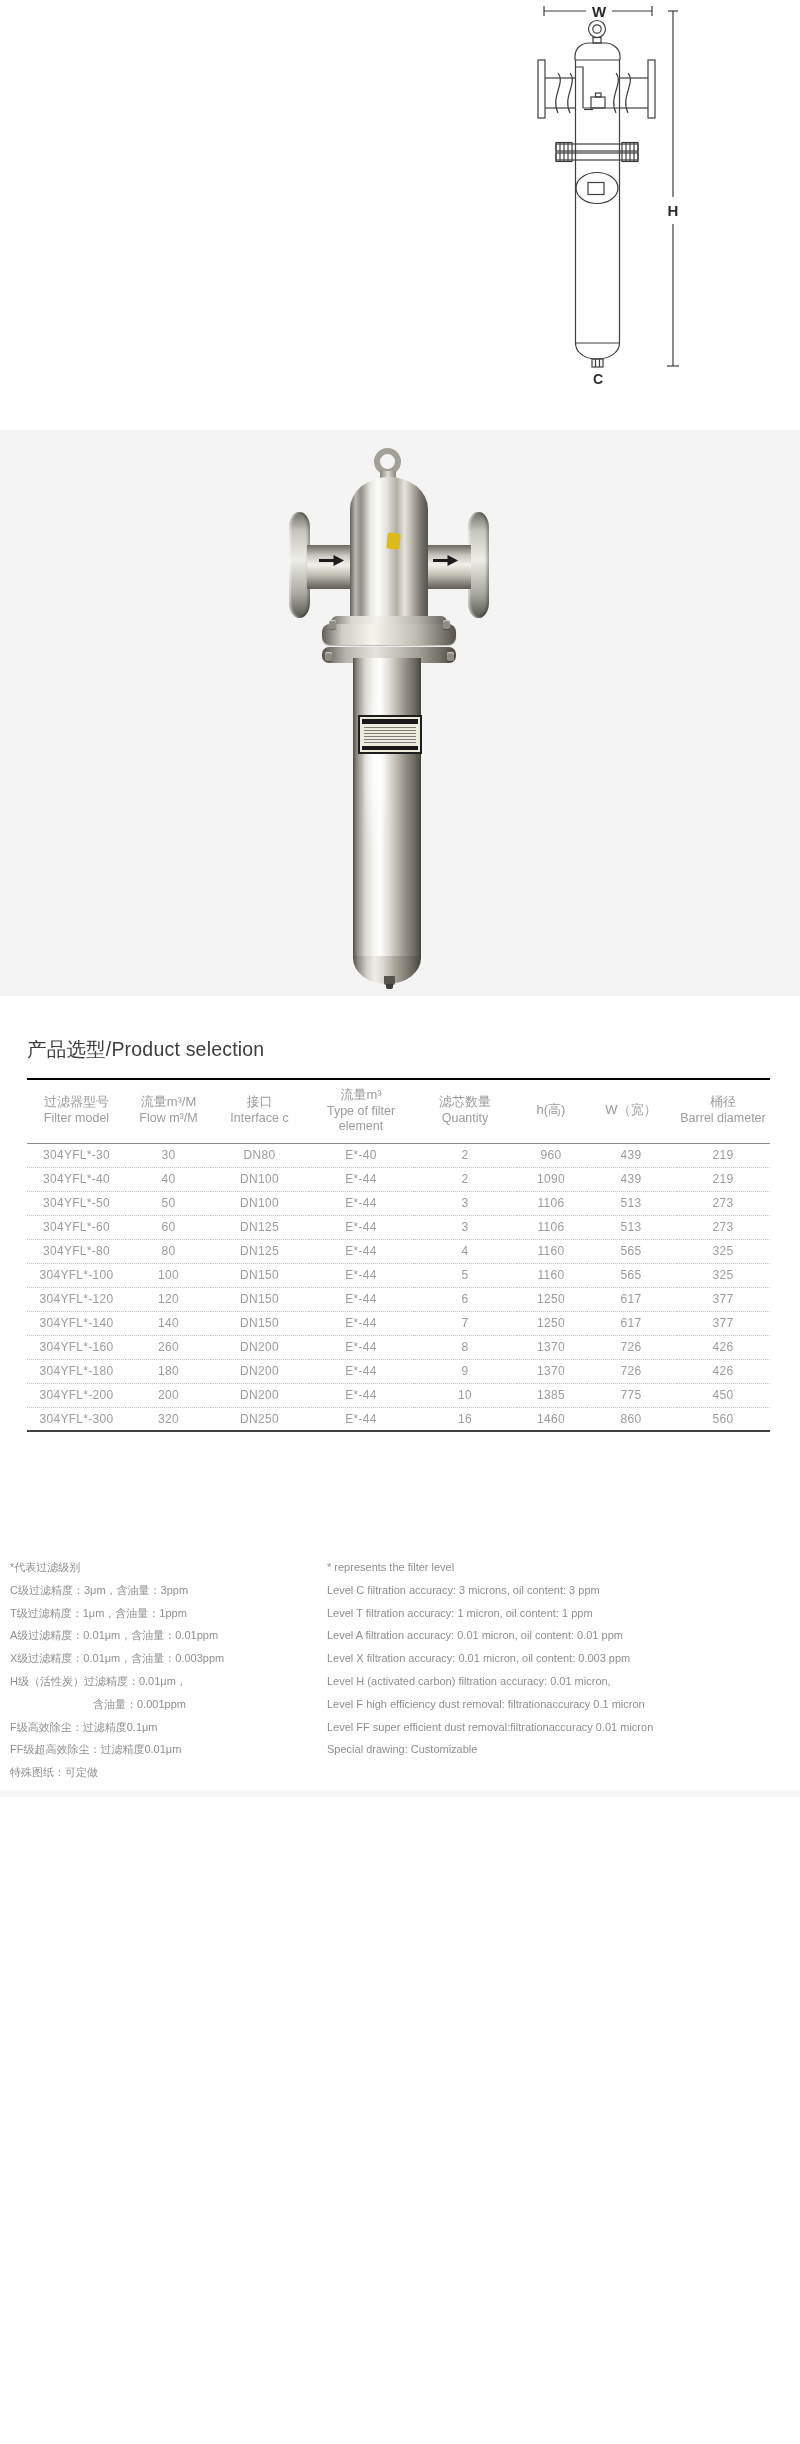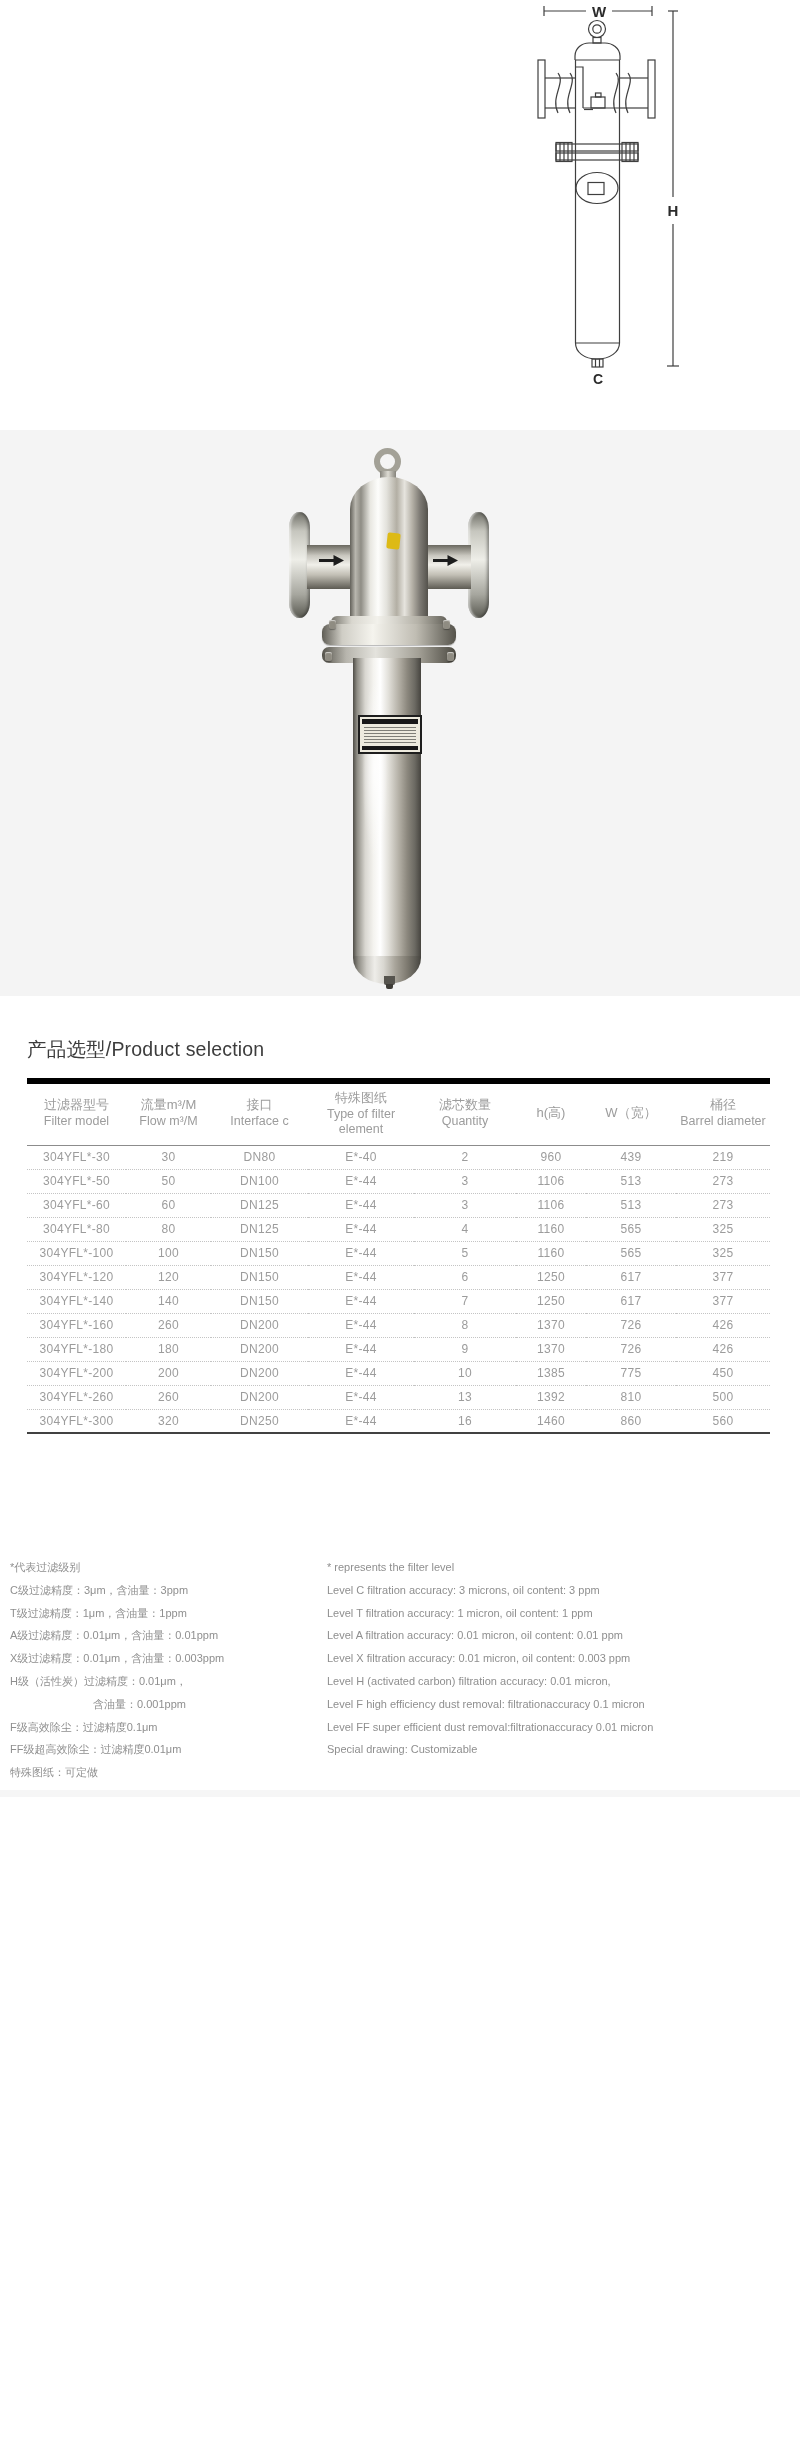--- a/index.html
+++ b/index.html
@@ -41,21 +41,21 @@
   .plate-top { left:2px; top:2px; width:56px; height:5px; background:#181818; position:absolute; }
   .plate-lines { left:4px; top:10px; width:52px; height:18px; position:absolute; background:repeating-linear-gradient(180deg, rgba(90,90,85,.75) 0 1px, transparent 1px 3px); }
   .plate-bottom { left:2px; top:29px; width:56px; height:4px; background:#181818; position:absolute; }
   .dome { left:353px; top:526px; width:68px; height:28px; border-radius:0 0 34px 34px / 0 0 26px 26px; background:linear-gradient(90deg,#4f4d47 0%,#8f8d85 8%,#cfcdc7 20%,#eeede9 32%,#d9d7d1 45%,#a8a49a 62%,#827e74 78%,#5d5b54 92%,#45433e 100%); }
   .stub { left:384px; top:546px; width:11px; height:9px; background:#56544e; border-radius:0 0 2px 2px; }
   .stub-tip { left:386px; top:554px; width:7px; height:5px; background:#3e3c37; border-radius:0 0 2px 2px; }
 
   
   .selection-heading { position:absolute; left:27px; top:1036px; font-size:19.5px; line-height:26px; color:#3d3d3d; letter-spacing:.2px;text-align:right; }
   .sel-table { position:absolute; left:27px; top:1078px; width:743px; border-collapse:collapse; table-layout:fixed;
-    border-top:6px solid #000000; border-bottom:2px solid #414141; }
+    border-top:2px solid #000000; border-bottom:2px solid #414141; }
   .sel-table thead th { height:64px; vertical-align:middle; font-weight:normal; color:#9c9c9c; border-bottom:1px solid #8c8c8c; padding:2px 0 4px; }
   .sel-table thead .cn { font-size:13px; line-height:16px; }
   .sel-table thead .en { font-size:12.5px; line-height:15px; margin-top:1px; }
   .sel-table td { height:24px; font-size:12px; text-align:center; color:#9c9c9c; letter-spacing:.3px; padding:0; }
   .sel-table tbody tr + tr td { border-top:1px dotted #c4c4c4; }
 
   
   .notes { position:absolute; top:1556px; left:0; width:800px; }
   .notes-cn { position:absolute; left:10px; top:0; width:315px; }
   .notes-en { position:absolute; left:327px; top:0; width:468px; }
@@ -202,21 +202,21 @@
           </th>
           <th>
             <div class="cn">流量m³/M</div>
             <div class="en">Flow m³/M</div>
           </th>
           <th>
             <div class="cn">接口</div>
             <div class="en">Interface c</div>
           </th>
           <th>
-            <div class="cn">特殊图纸</div>
+            <div class="cn">流量m³</div>
             <div class="en">Type of filter element</div>
           </th>
           <th>
             <div class="cn">滤芯数量</div>
             <div class="en">Quantity</div>
           </th>
           <th>
             <div class="cn">h(高)</div>
           </th>
           <th>
@@ -233,20 +233,30 @@
           <td>304YFL*-30</td>
           <td>30</td>
           <td>DN80</td>
           <td>E*-40</td>
           <td>2</td>
           <td>960</td>
           <td>439</td>
           <td>219</td>
         </tr>
         <tr>
+          <td>304YFL*-40</td>
+          <td>40</td>
+          <td>DN100</td>
+          <td>E*-44</td>
+          <td>2</td>
+          <td>1090</td>
+          <td>439</td>
+          <td>219</td>
+        </tr>
+        <tr>
           <td>304YFL*-50</td>
           <td>50</td>
           <td>DN100</td>
           <td>E*-44</td>
           <td>3</td>
           <td>1106</td>
           <td>513</td>
           <td>273</td>
         </tr>
         <tr>
@@ -321,30 +331,20 @@
         </tr>
         <tr>
           <td>304YFL*-200</td>
           <td>200</td>
           <td>DN200</td>
           <td>E*-44</td>
           <td>10</td>
           <td>1385</td>
           <td>775</td>
           <td>450</td>
-        </tr>
-        <tr>
-          <td>304YFL*-260</td>
-          <td>260</td>
-          <td>DN200</td>
-          <td>E*-44</td>
-          <td>13</td>
-          <td>1392</td>
-          <td>810</td>
-          <td>500</td>
         </tr>
         <tr>
           <td>304YFL*-300</td>
           <td>320</td>
           <td>DN250</td>
           <td>E*-44</td>
           <td>16</td>
           <td>1460</td>
           <td>860</td>
           <td>560</td>

